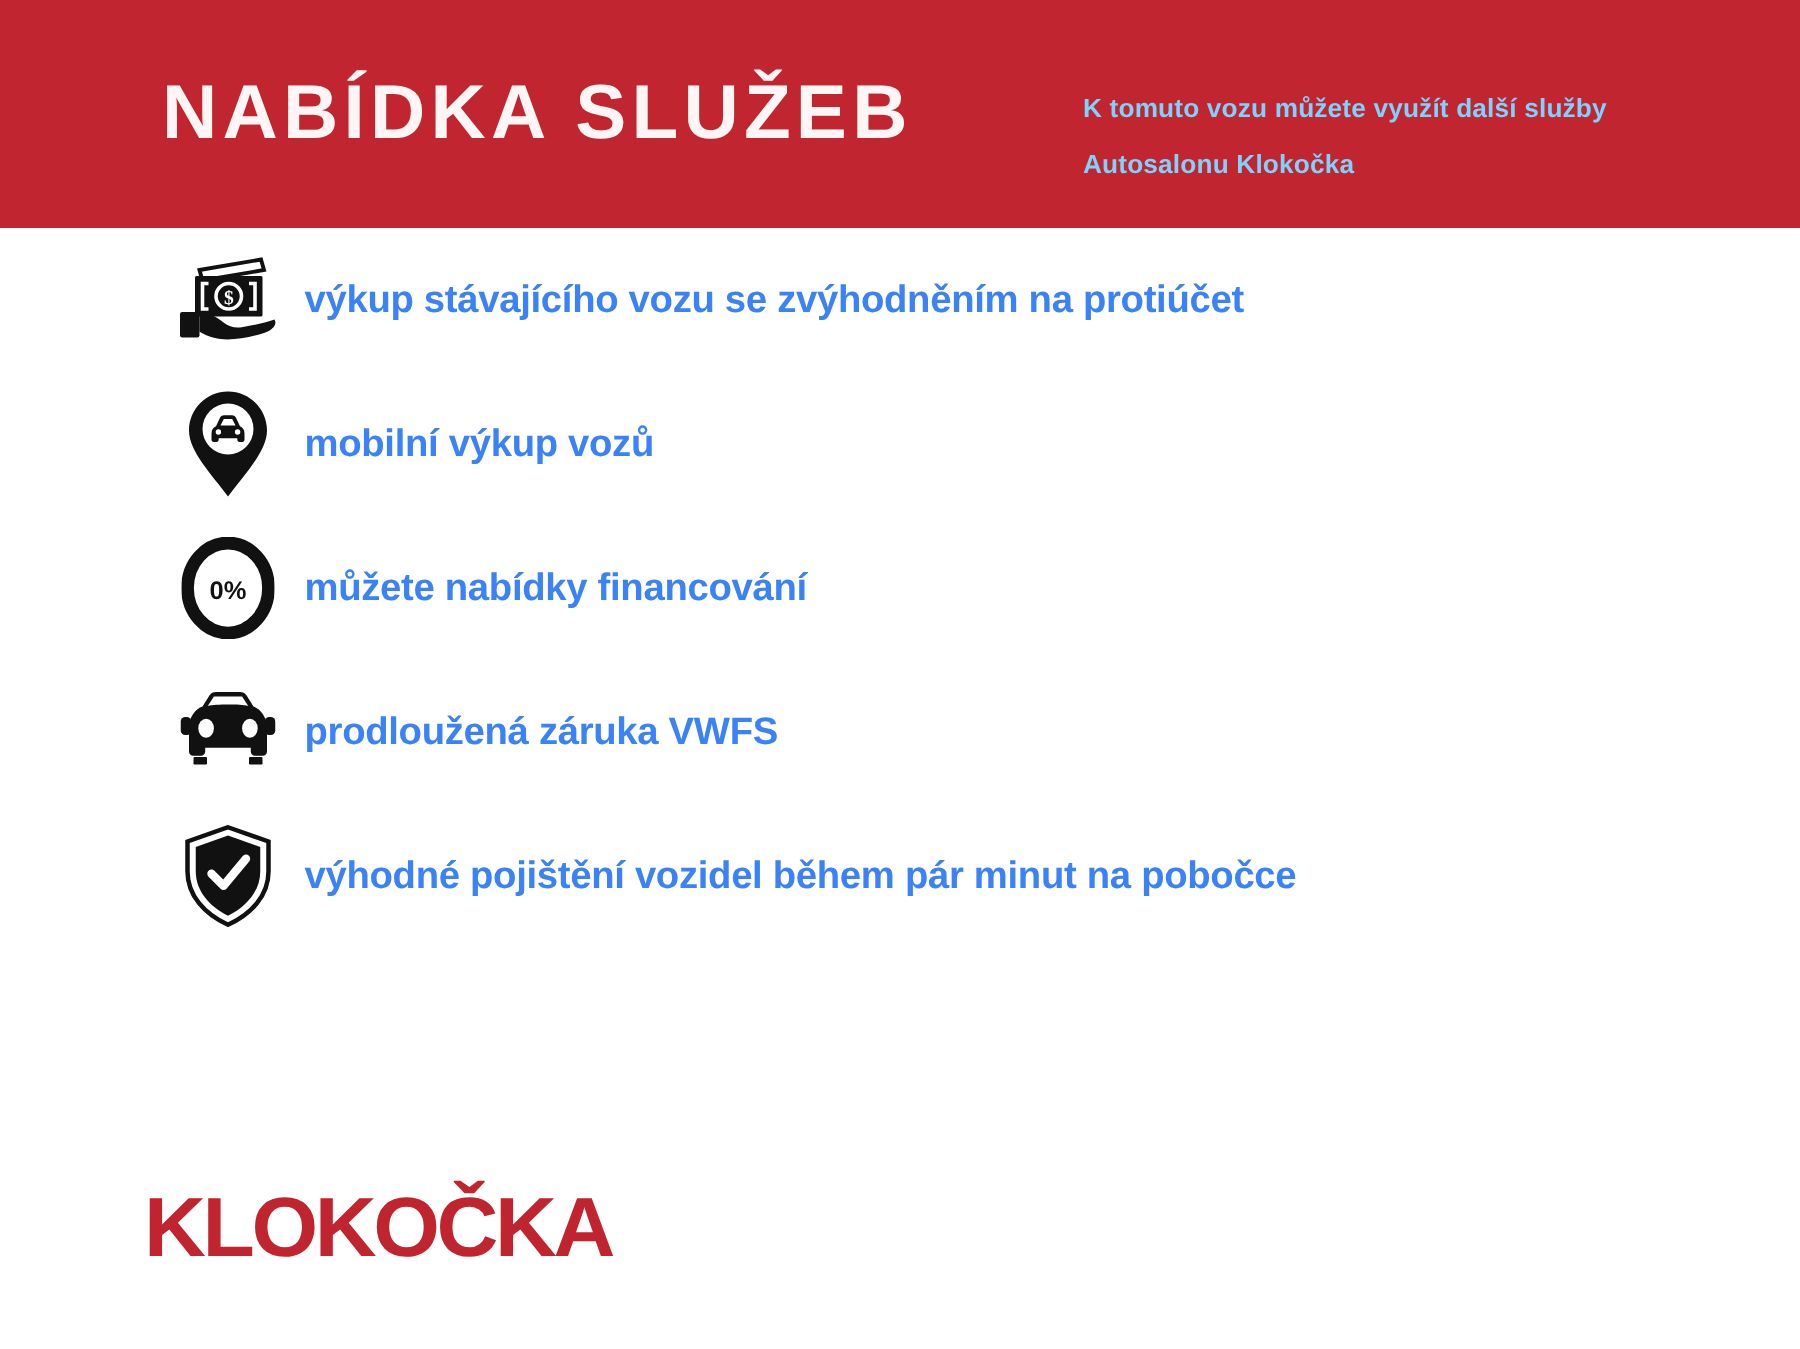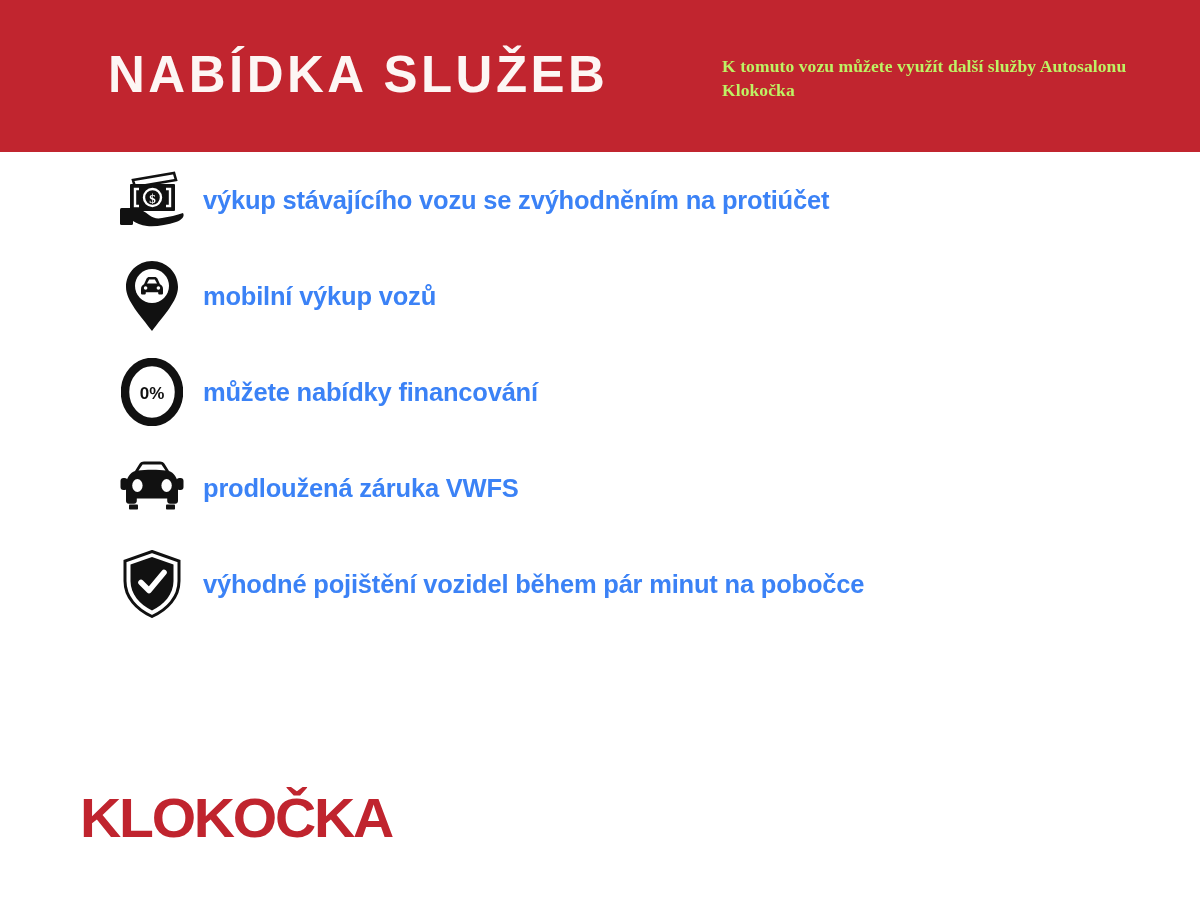--- a/index.html
+++ b/index.html
@@ -51,25 +51,25 @@
     letter-spacing: 3.5px;
     line-height: 60px;
     white-space: nowrap;
   }
 
   .header-subtitle {
     position: absolute;
     left: 630px;
     top: 54px;
     width: 420px;
-    color: #bef264;
-    font-family: Liberation Serif, serif;
+    color: #7dd3fc;
+    font-family: Liberation Sans, sans-serif;
     font-size: 17.5px;
     font-weight: bold;
-    line-height: 24px;
+    line-height: 37px;
     letter-spacing: 0.1px;
   }
 
   
   .services {
     position: absolute;
     left: 0;
     top: 152px;
     width: 1200px;
   }
@@ -102,21 +102,21 @@
     font-family: "Liberation Sans", sans-serif;
     font-size: 25.5px;
     font-weight: bold;
     letter-spacing: -0.2px;
     white-space: nowrap;
   }
 
   
   .logo-wrap {
     position: absolute;
-    left: 80px;
+    left: 96px;
     top: 786px;
     height: 64px;
     display: flex;
     align-items: center;
     text-align: center;
   }
   .logo-text {
     color: #c0242e;
     font-family: "Liberation Sans", sans-serif;
     font-size: 56px;

